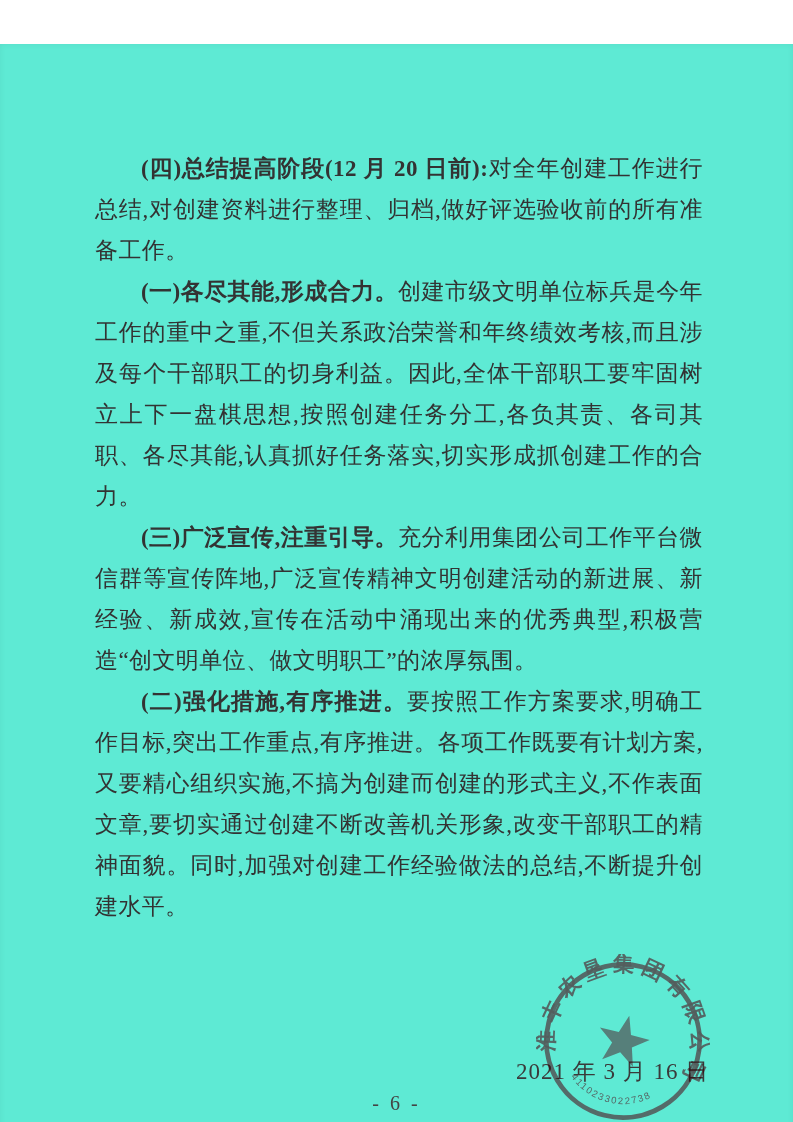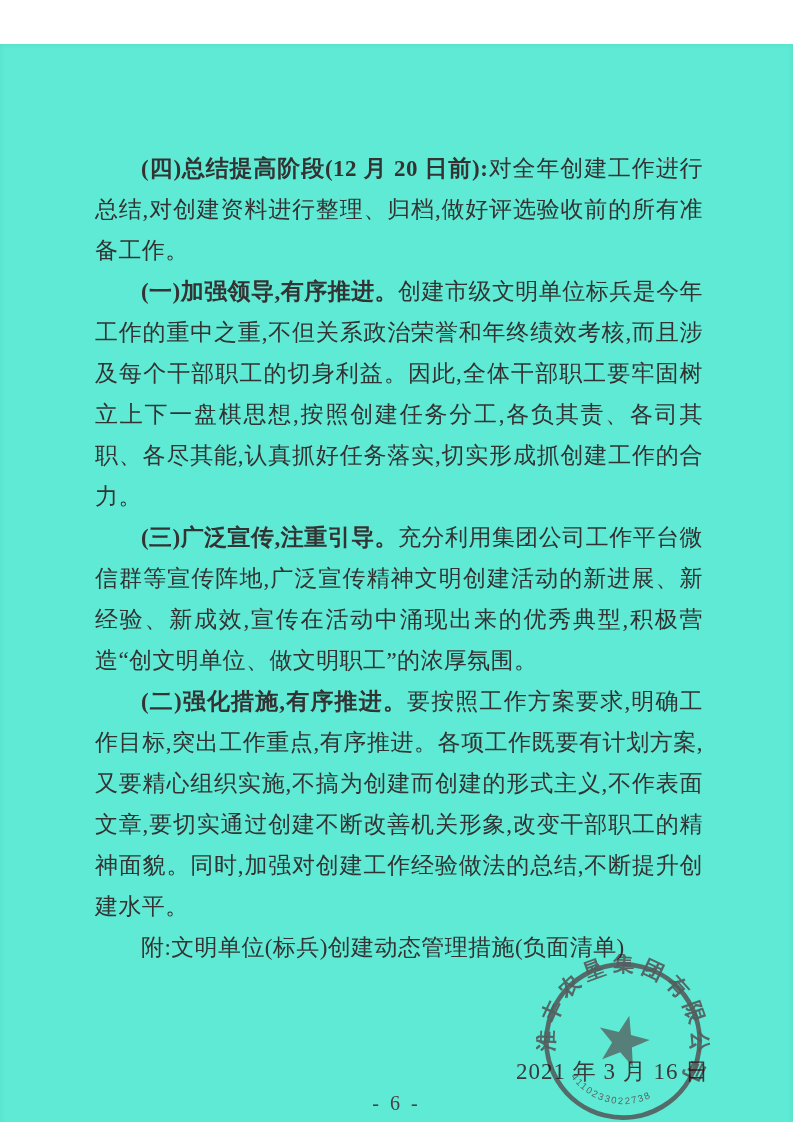--- a/index.html
+++ b/index.html
@@ -54,24 +54,23 @@
     background:#bdbdbd;opacity:.5;border-radius:2px;transform:rotate(8deg);
   }
 </style>
 </head>
 <body>
 
 <div class="page">
 
   <div class="content">
     <p><span class="lead">(四)总结提高阶段(12 月 20 日前):</span><span>对全年创建工作进行总结,对创建资料进行整理、归档,做好评选验收前的所有准备工作。</span></p>
-    <p><span class="lead">(一)加强领导,有序推进。</span><span>创建市级文明单位标兵是今年工作的重中之重,不但关系政治荣誉和年终绩效考核,而且涉及每个干部职工的切身利益。因此,全体干部职工要牢固树立上下一盘棋思想,按照创建任务分工,各负其责、各司其职、各尽其能,认真抓好任务落实,切实形成抓创建工作的合力。</span></p>
+    <p><span class="lead">(一)各尽其能,形成合力。</span><span>创建市级文明单位标兵是今年工作的重中之重,不但关系政治荣誉和年终绩效考核,而且涉及每个干部职工的切身利益。因此,全体干部职工要牢固树立上下一盘棋思想,按照创建任务分工,各负其责、各司其职、各尽其能,认真抓好任务落实,切实形成抓创建工作的合力。</span></p>
     <p><span class="lead">(三)广泛宣传,注重引导。</span><span>充分利用集团公司工作平台微信群等宣传阵地,广泛宣传精神文明创建活动的新进展、新经验、新成效,宣传在活动中涌现出来的优秀典型,积极营造“创文明单位、做文明职工”的浓厚氛围。</span></p>
     <p><span class="lead">(二)强化措施,有序推进。</span><span>要按照工作方案要求,明确工作目标,突出工作重点,有序推进。各项工作既要有计划方案,又要精心组织实施,不搞为创建而创建的形式主义,不作表面文章,要切实通过创建不断改善机关形象,改变干部职工的精神面貌。同时,加强对创建工作经验做法的总结,不断提升创建水平。</span></p>
-    <p class="attachment">附:文明单位(标兵)创建动态管理措施(负面清单)</p>
   </div>
 
   <div class="date-line">2021 年 3 月 16 日</div>
 
   <svg class="seal" viewBox="0 0 200 200" xmlns="http://www.w3.org/2000/svg">
     <g transform="rotate(14 100 100)" fill="#de5964">
       <circle cx="100" cy="100" r="88" fill="none" stroke="#de5964" stroke-width="5.5" opacity="0.9"></circle>
       <polygon points="100,70 107.2,91.0 129.5,91.4 111.7,104.8 118.2,126.1 100,113.3 81.8,126.1 88.3,104.8 70.5,91.4 92.8,91.0" fill="#e4727d" opacity="0.9"></polygon>
       <path id="sealTopArc" d="M 26,130 A 80,80 0 1 1 174,130" fill="none"></path>
       <path id="sealBottomArc" d="M 38,138 A 73,73 0 0 0 162,138" fill="none"></path>

